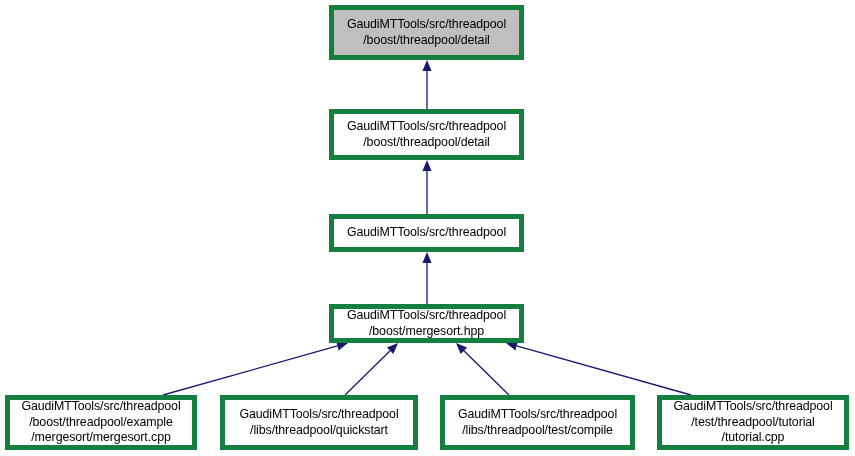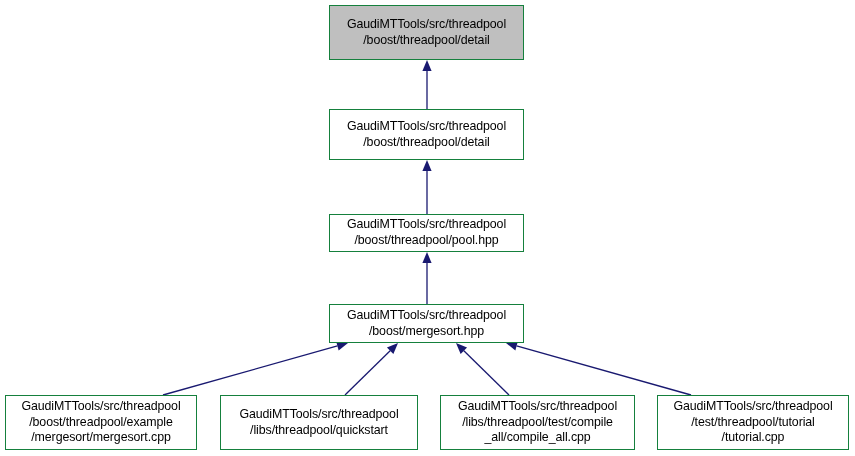--- a/index.html
+++ b/index.html
@@ -20,21 +20,21 @@
     position: absolute;
     left: 0;
     top: 0;
     width: 855px;
     height: 456px;
     pointer-events: none;
   }
   .node {
     position: absolute;
     box-sizing: border-box;
-    border: 1px solid #15803d;
+    border: 5px solid #15803d;
     background: #ffffff;
     color: #000000;
     font-size: 12.4px;
     line-height: 15.8px;
     text-align: center;
     display: flex;
     flex-direction: column;
     justify-content: center;
     align-items: center;
     white-space: pre;
@@ -76,19 +76,19 @@
       <polygon points="348,343 338.6551100033914,350.4049328795935 336.16563713649225,341.5481544108176" fill="#191970"></polygon>
       <line x1="345" y1="395" x2="390.14810364067944" y2="350.70374737140884" stroke="#191970" stroke-width="1.3"></line>
       <polygon points="398,343 393.3696707232686,353.9872676671247 386.9265365580903,347.420227075693" fill="#191970"></polygon>
       <line x1="509" y1="395" x2="463.85189635932056" y2="350.70374737140884" stroke="#191970" stroke-width="1.3"></line>
       <polygon points="456,343 467.0734634419097,347.420227075693 460.6303292767314,353.9872676671247" fill="#191970"></polygon>
       <line x1="691" y1="395" x2="516.5896264300582" y2="345.97654364520554" stroke="#191970" stroke-width="1.3"></line>
       <polygon points="506,343 517.8343628635077,341.5481544108176 515.3448899966086,350.4049328795935" fill="#191970"></polygon>
     </svg>
 <div class="node highlight" style="left: 329px; top: 5px; width: 195px; height: 55px;"><span class="line">GaudiMTTools/src/threadpool</span><span class="line">/boost/threadpool/detail</span></div>
     <div class="node" style="left: 329px; top: 109px; width: 195px; height: 51px;"><span class="line">GaudiMTTools/src/threadpool</span><span class="line">/boost/threadpool/detail</span></div>
-    <div class="node" style="left: 329px; top: 214px; width: 195px; height: 38px;"><span class="line">GaudiMTTools/src/threadpool</span><span class="line">/boost/threadpool/pool.hpp</span></div>
+    <div class="node" style="left: 329px; top: 214px; width: 195px; height: 38px;"><span class="line">GaudiMTTools/src/threadpool</span></div>
     <div class="node" style="left: 329px; top: 304px; width: 195px; height: 39px;"><span class="line">GaudiMTTools/src/threadpool</span><span class="line">/boost/mergesort.hpp</span></div>
     <div class="node" style="left: 5px; top: 395px; width: 192px; height: 55px;"><span class="line">GaudiMTTools/src/threadpool</span><span class="line">/boost/threadpool/example</span><span class="line">/mergesort/mergesort.cpp</span></div>
     <div class="node" style="left: 220px; top: 395px; width: 198px; height: 55px;"><span class="line">GaudiMTTools/src/threadpool</span><span class="line">/libs/threadpool/quickstart</span></div>
-    <div class="node" style="left: 440px; top: 395px; width: 195px; height: 55px;"><span class="line">GaudiMTTools/src/threadpool</span><span class="line">/libs/threadpool/test/compile</span><span class="line">_all/compile_all.cpp</span></div>
+    <div class="node" style="left: 440px; top: 395px; width: 195px; height: 55px;"><span class="line">GaudiMTTools/src/threadpool</span><span class="line">/libs/threadpool/test/compile</span></div>
     <div class="node" style="left: 657px; top: 395px; width: 192px; height: 55px;"><span class="line">GaudiMTTools/src/threadpool</span><span class="line">/test/threadpool/tutorial</span><span class="line">/tutorial.cpp</span></div>
   </div>
 
 </body></html>

